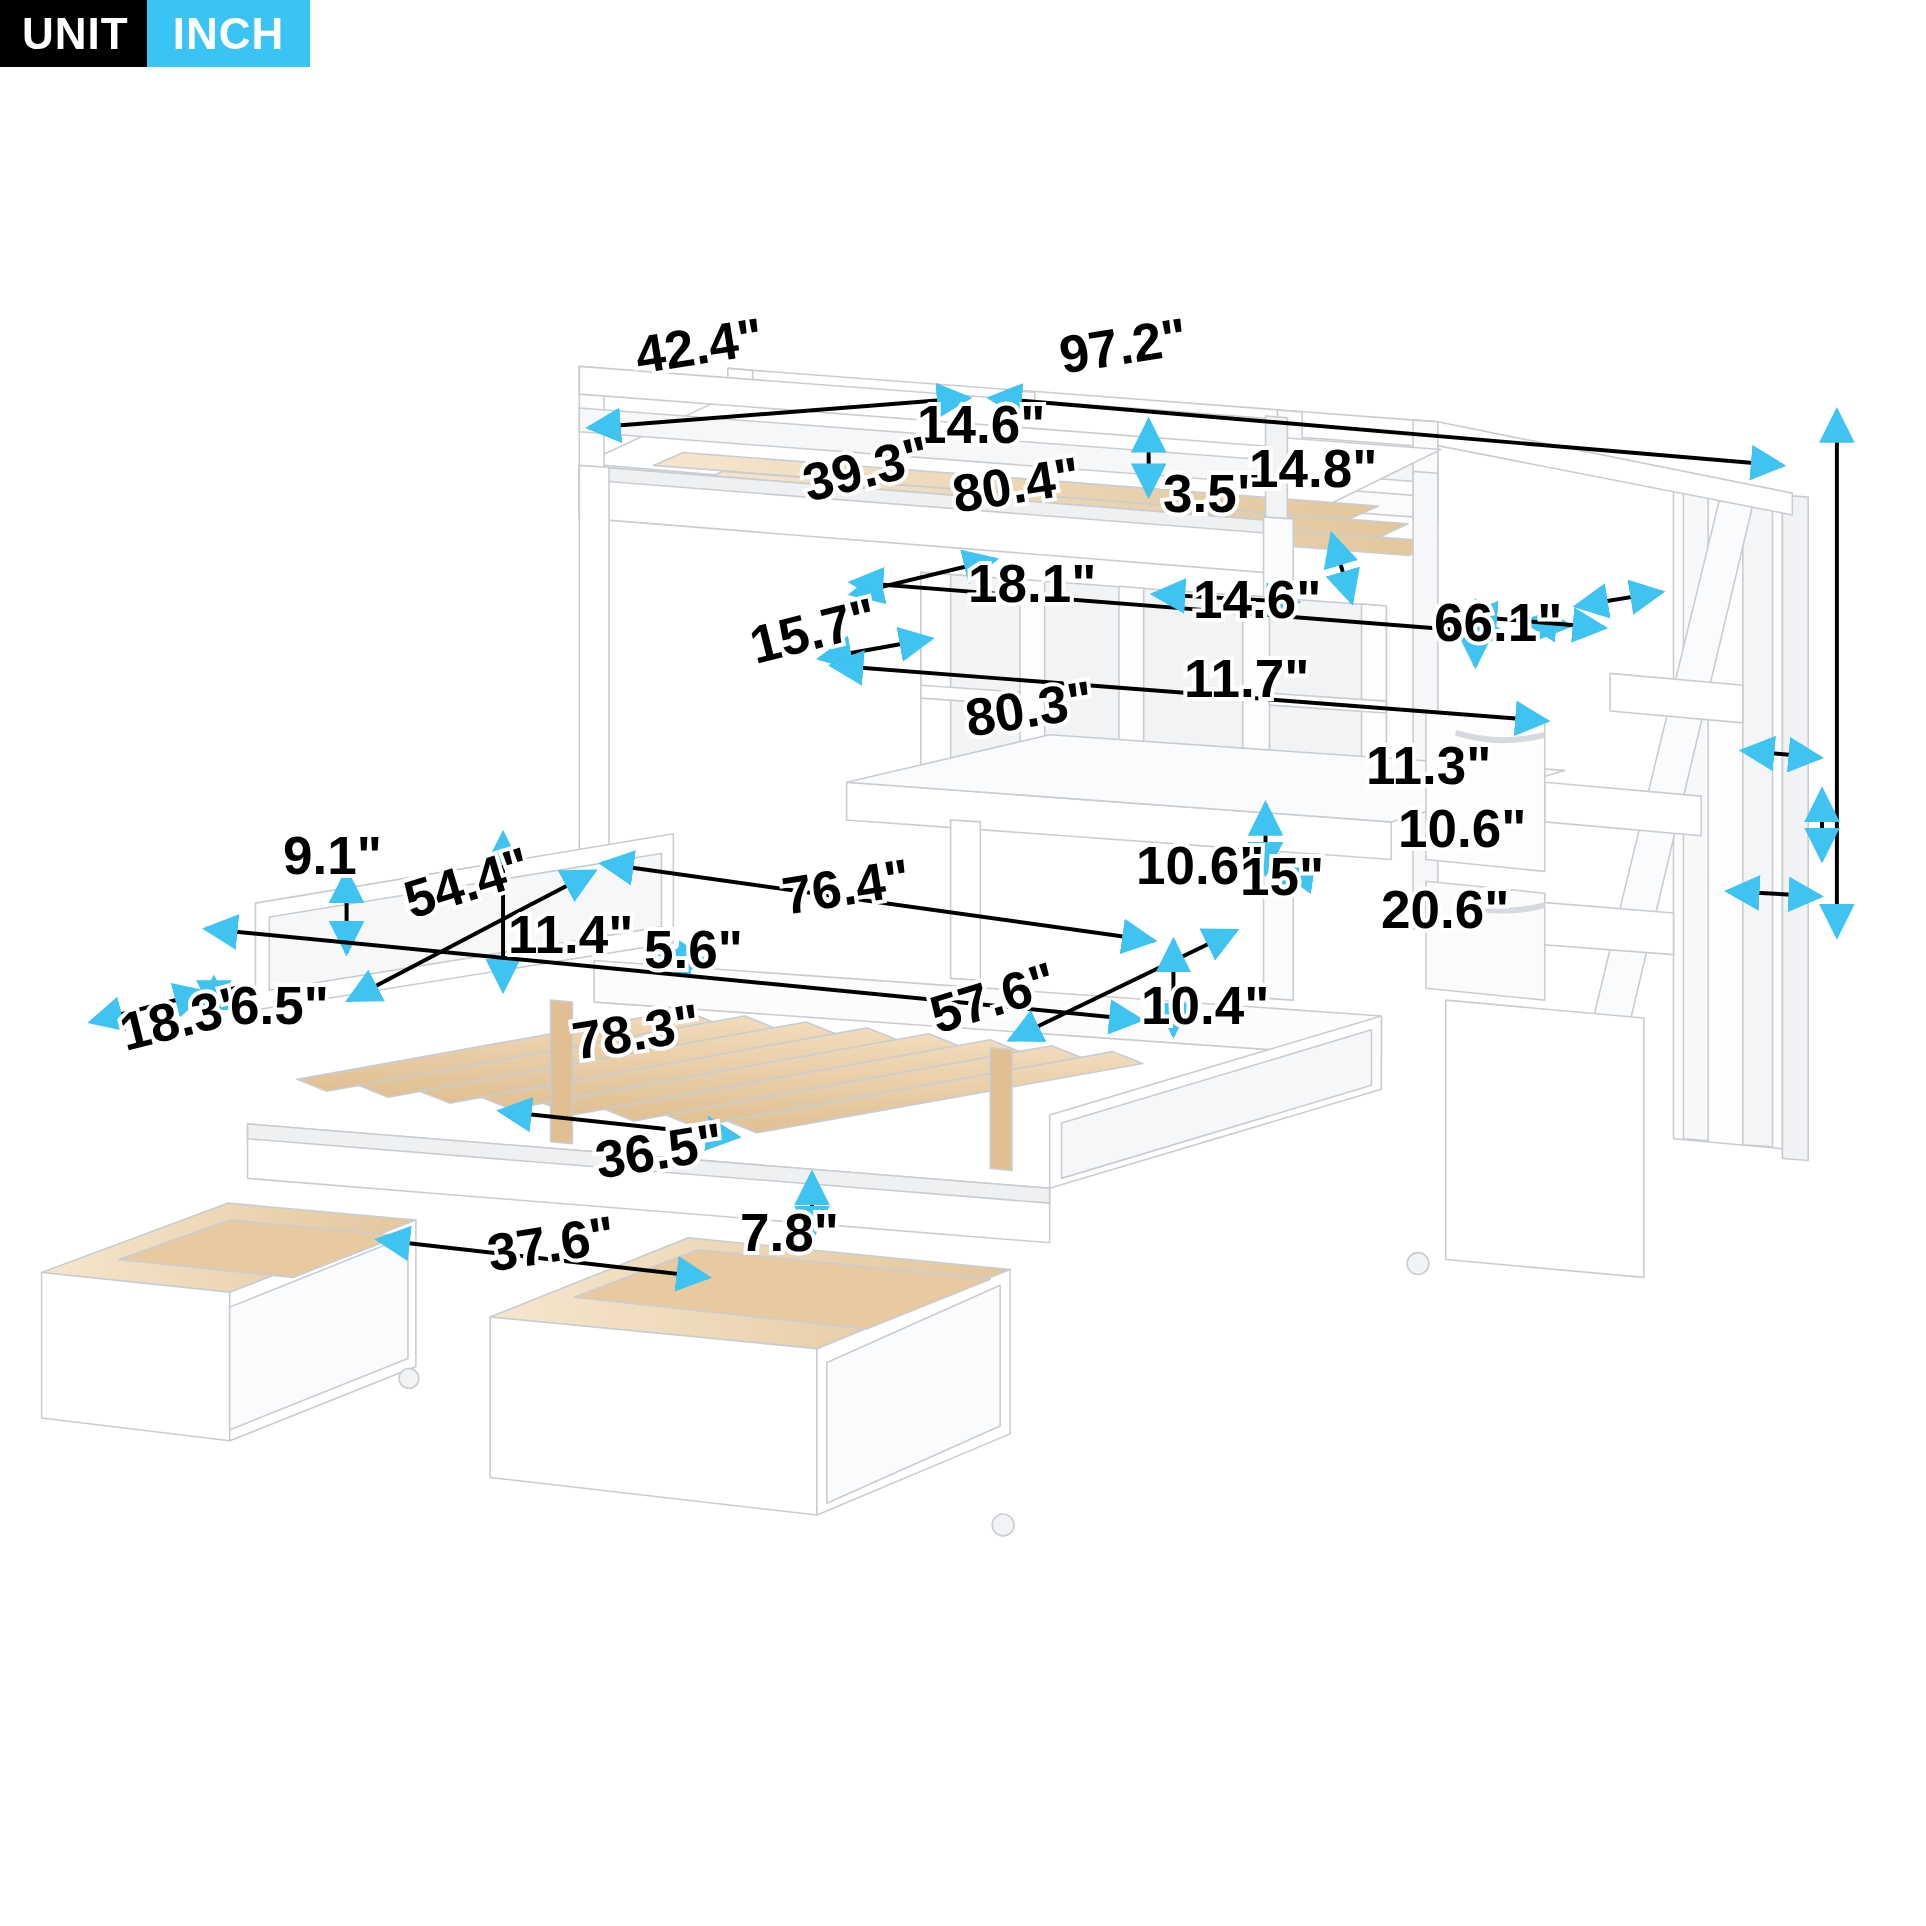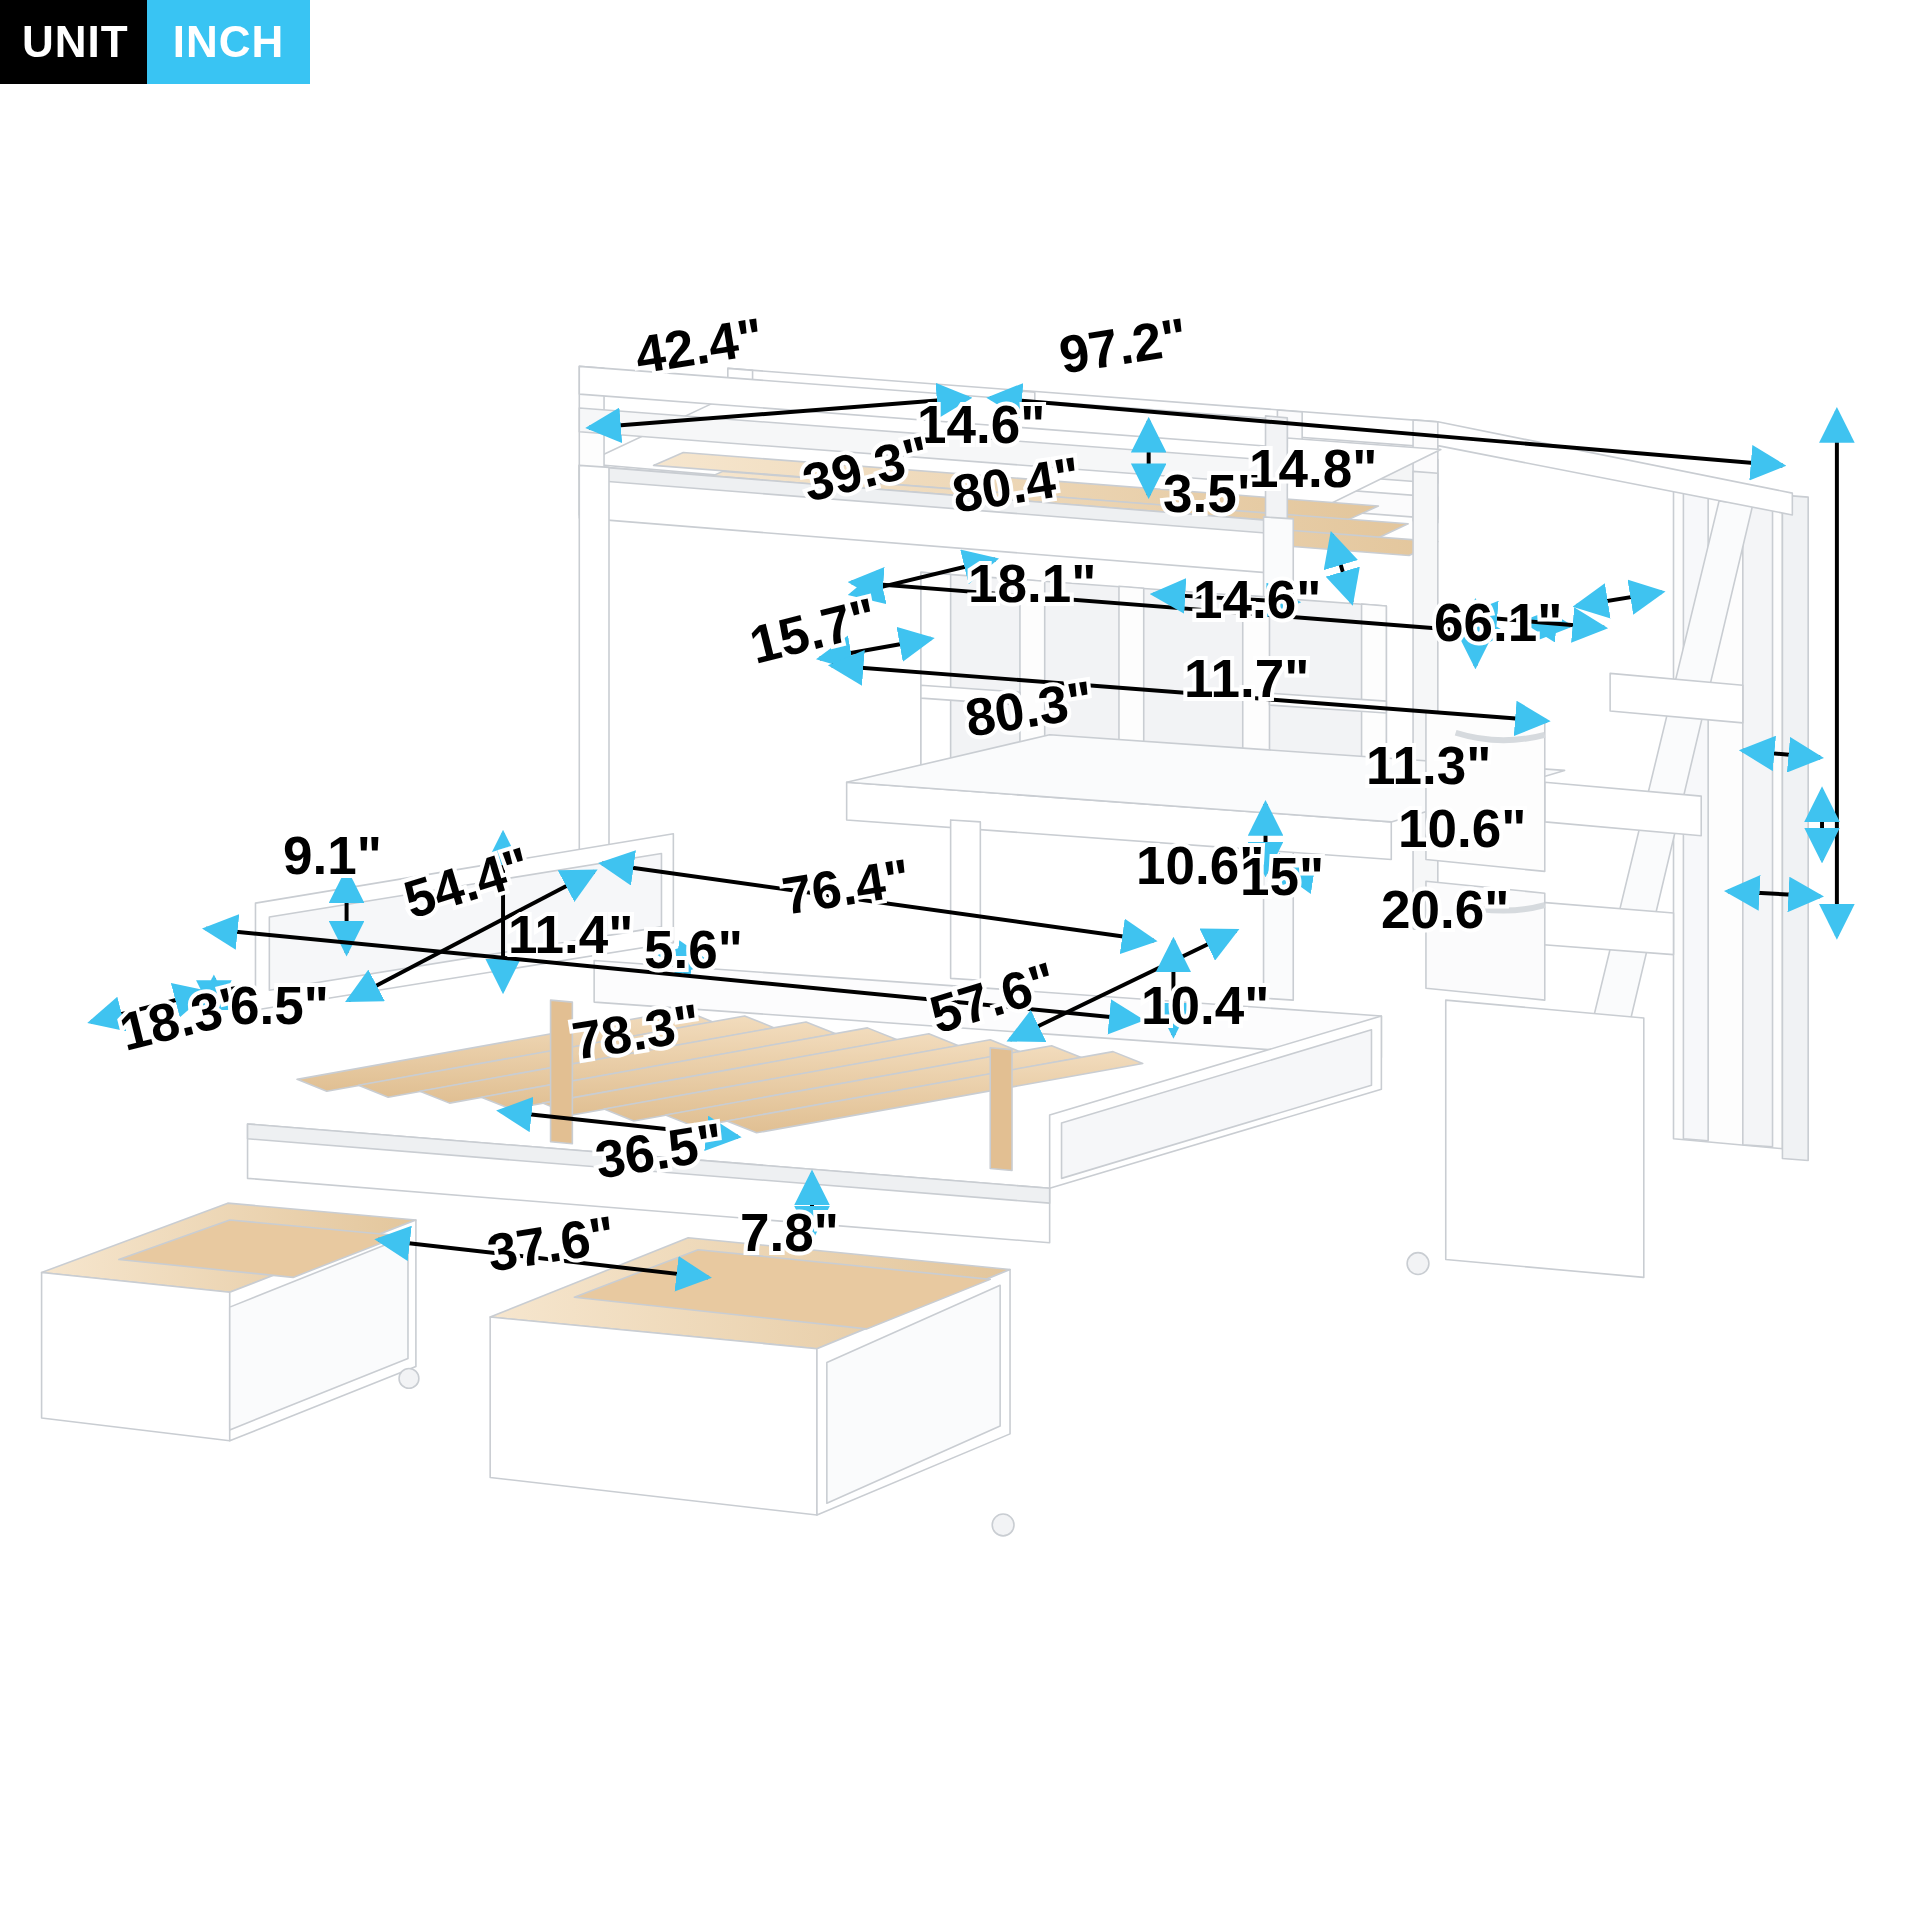--- a/index.html
+++ b/index.html
@@ -1,20 +1,20 @@
 <!DOCTYPE html>
 <html><head>
 <meta charset="utf-8">
 <style>
   html,body{margin:0;padding:0;background:#ffffff;}
   body{width:1927px;height:1927px;position:relative;overflow:hidden;
        font-family:"Liberation Sans",sans-serif;}
 
   
-  #unit-badge{position:absolute;left:0;top:0;display:flex;align-items:stretch;height:84px;}
+  #unit-badge{position:absolute;left:0;top:0;display:flex;align-items:stretch;height:67px;}
   #unit-badge .seg{display:flex;align-items:center;justify-content:center;
       font-weight:bold;font-size:44px;letter-spacing:1px;color:#ffffff;padding:0 18px 0 22px;}
   #unit-badge .seg.dark{background:#000000;}
   #unit-badge .seg.accent{background:#39c4f3;padding:16px 26px;}
 
   
   #furniture{position:absolute;left:0;top:0;width:1927px;height:1927px;}
 
   
   #dims{position:absolute;left:0;top:0;width:1927px;height:1927px;pointer-events:none;}

